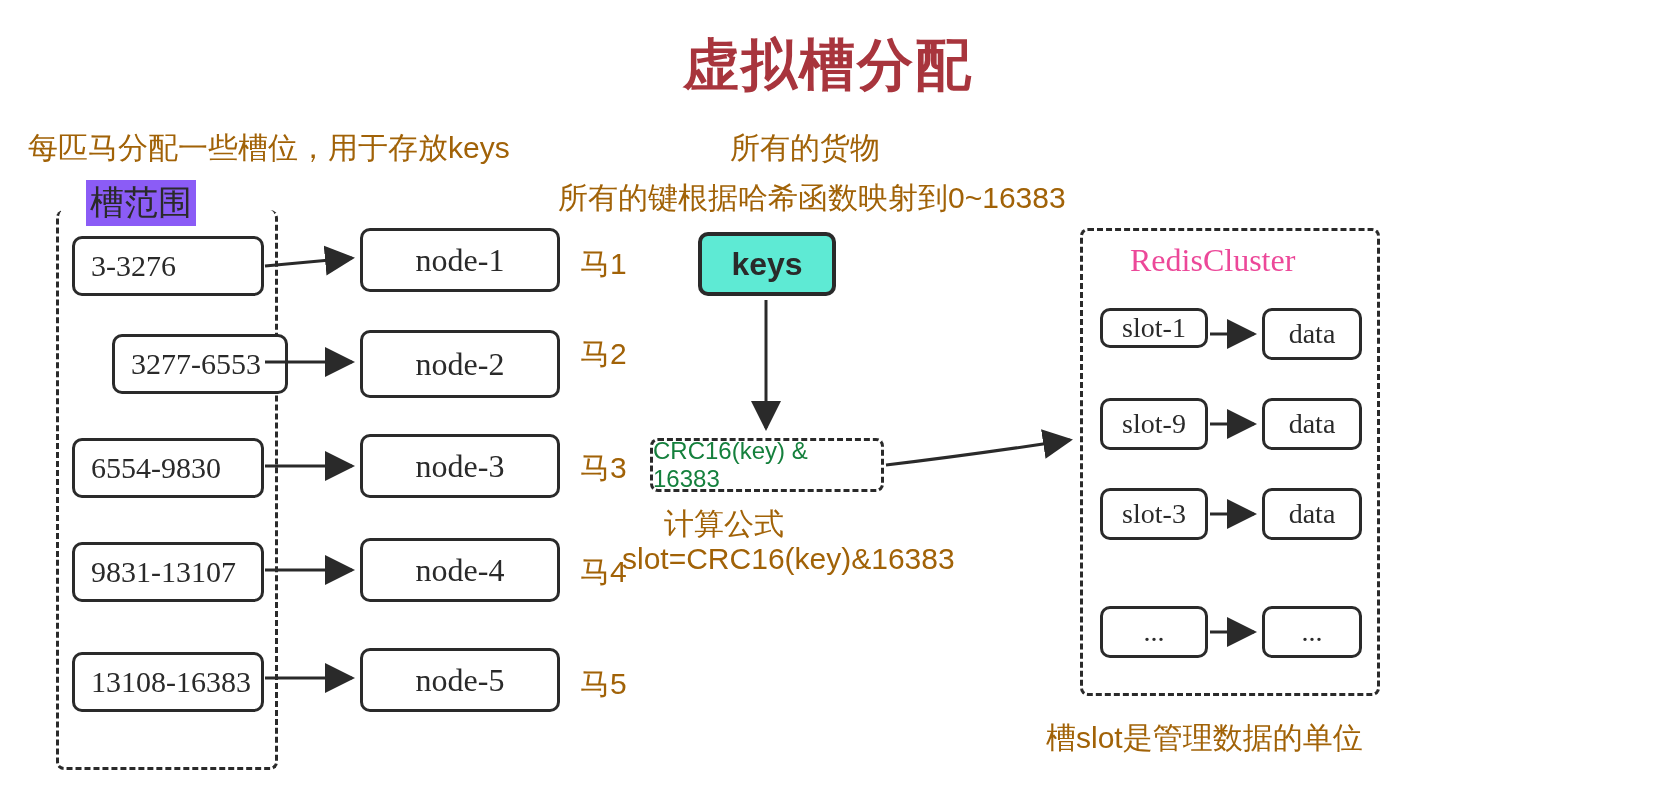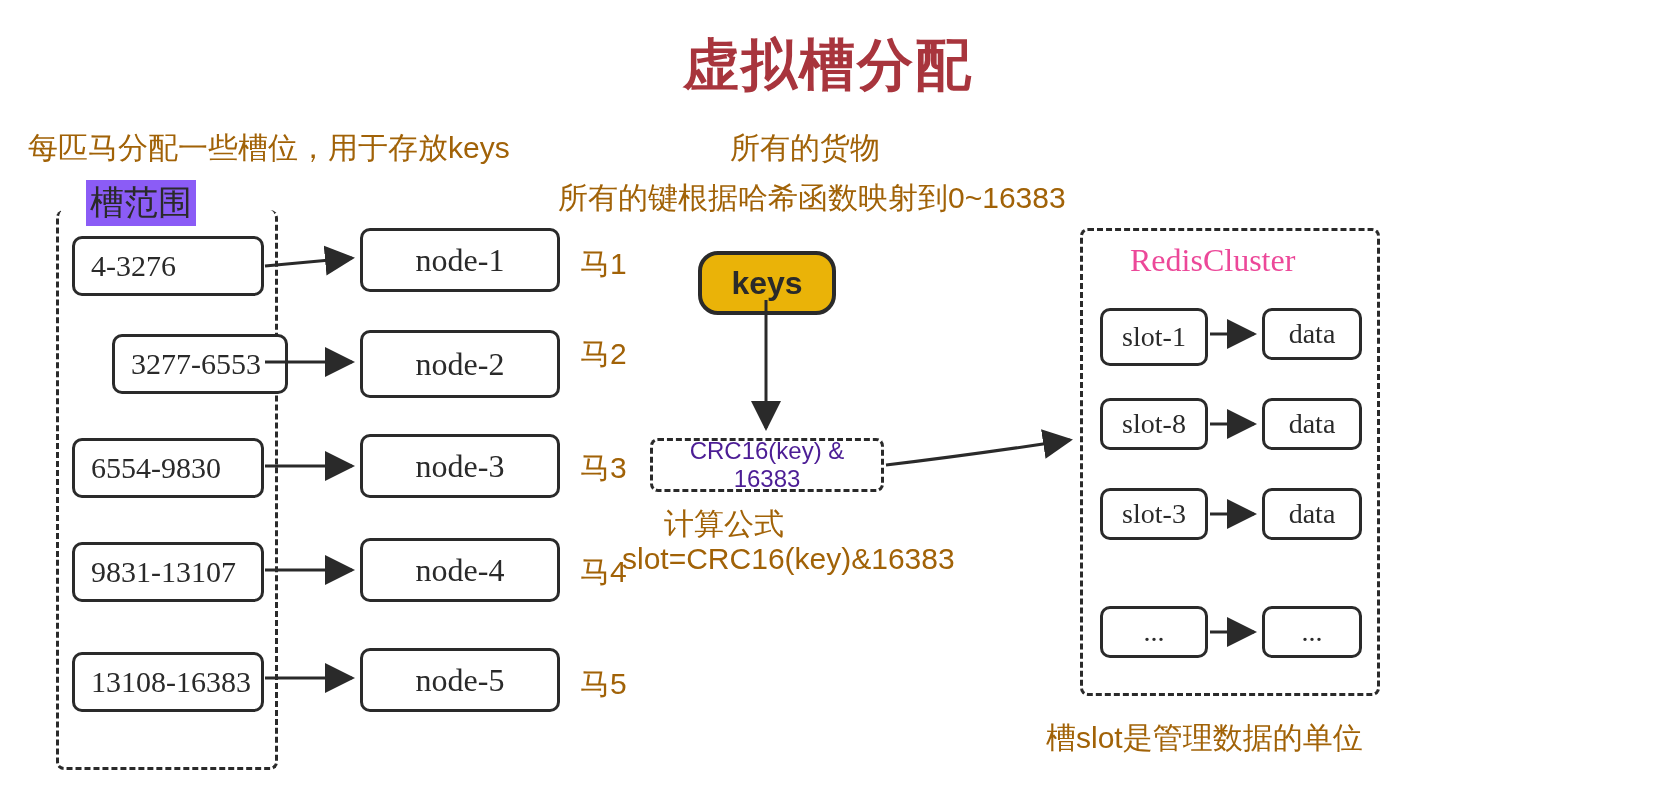--- a/index.html
+++ b/index.html
@@ -48,60 +48,58 @@
   }
   .dashed-box {
     position: absolute;
     border: 3px dashed #2a2a2a;
     border-radius: 8px;
     background: #fff;
     display: flex;
     align-items: center;
     justify-content: center;
     font-family: "Times New Roman", serif;
-    color: #4c1d95;
-    text-align: center;
+    color: #15803d;
   }
   .group-label {
     position: absolute;
     font-family: "Kaiti", "STKaiti", serif;
     font-size: 34px;
     color: #2a2a2a;
     background: #8b5cf6;
     padding: 0 4px;
   }
   .keys-box {
     position: absolute;
     border: 4px solid #2a2a2a;
-    border-radius: 20px;
-    background: #eab308;
+    border-radius: 10px;
+    background: #5eead4;
     display: flex;
     align-items: center;
     justify-content: center;
     font-family: Arial, sans-serif;
     font-weight: 700;
     font-size: 32px;
     color: #2a2a2a;
-    margin-top: 19px;
   }
 </style>
 </head>
 <body>
 
 <div class="title">虚拟槽分配</div>
 
 <div class="red-label" style="top:128px; left:28px;">每匹马分配一些槽位，用于存放keys</div>
 <div class="red-label" style="top:128px; left:730px;">所有的货物</div>
 <div class="red-label" style="top:178px; left:558px;">所有的键根据哈希函数映射到0~16383</div>
 <div class="red-label" style="top:718px; left:1046px;">槽slot是管理数据的单位</div>
 
 <div class="dashed-group" style="top:210px; left:56px; width:222px; height:560px; border-top:none;"></div>
 <div class="group-label" style="top:180px; left:86px;">槽范围</div>
 
-<div class="box left" style="top:236px; left:72px; width:192px; height:60px; font-size:30px;">4-3276</div>
+<div class="box left" style="top:236px; left:72px; width:192px; height:60px; font-size:30px;">3-3276</div>
 <div class="box" style="top:228px; left:360px; width:200px; height:64px; font-size:32px;">node-1</div>
 <div class="red-label" style="top:244px; left:580px;">马1</div>
 
 <div class="box left" style="top:334px; left:72px; width:176px; height:60px; font-size:30px;margin-left:40px;">3277-6553</div>
 <div class="box" style="top:330px; left:360px; width:200px; height:68px; font-size:32px;">node-2</div>
 <div class="red-label" style="top:334px; left:580px;">马2</div>
 
 <div class="box left" style="top:438px; left:72px; width:192px; height:60px; font-size:30px;">6554-9830</div>
 <div class="box" style="top:434px; left:360px; width:200px; height:64px; font-size:32px;">node-3</div>
 <div class="red-label" style="top:448px; left:580px;">马3</div>
@@ -117,24 +115,24 @@
 <div class="keys-box" style="top:232px; left:698px; width:138px; height:64px;">keys</div>
 
 <div class="dashed-box" style="top:438px; left:650px; width:234px; height:54px; font-size:24px; font-family:Arial,sans-serif;">CRC16(key) &amp; 16383</div>
 
 <div class="red-label" style="top:504px; left:664px;">计算公式</div>
 <div class="red-label" style="top:542px; left:622px;">slot=CRC16(key)&amp;16383</div>
 
 <div class="dashed-group" style="top:228px; left:1080px; width:300px; height:468px;"></div>
 <div style="position:absolute; top:242px; left:1130px; font-family:'Times New Roman',serif; font-size:32px; color:#ec4899;">RedisCluster</div>
 
-<div class="box" style="top:308px; left:1100px; width:108px; height:58px; font-size:28px;">slot-1</div>
+<div class="box" style="top:308px; left:1100px; width:108px; height:40px; font-size:28px;">slot-1</div>
 <div class="box" style="top:308px; left:1262px; width:100px; height:52px; font-size:28px;">data</div>
 
-<div class="box" style="top:398px; left:1100px; width:108px; height:52px; font-size:28px;">slot-8</div>
+<div class="box" style="top:398px; left:1100px; width:108px; height:52px; font-size:28px;">slot-9</div>
 <div class="box" style="top:398px; left:1262px; width:100px; height:52px; font-size:28px;">data</div>
 
 <div class="box" style="top:488px; left:1100px; width:108px; height:52px; font-size:28px;">slot-3</div>
 <div class="box" style="top:488px; left:1262px; width:100px; height:52px; font-size:28px;">data</div>
 
 <div class="box" style="top:606px; left:1100px; width:108px; height:52px; font-size:28px;">...</div>
 <div class="box" style="top:606px; left:1262px; width:100px; height:52px; font-size:28px;">...</div>
 
 <svg width="1656" height="806" style="position:absolute; top:0; left:0; pointer-events:none;">
   <defs>

